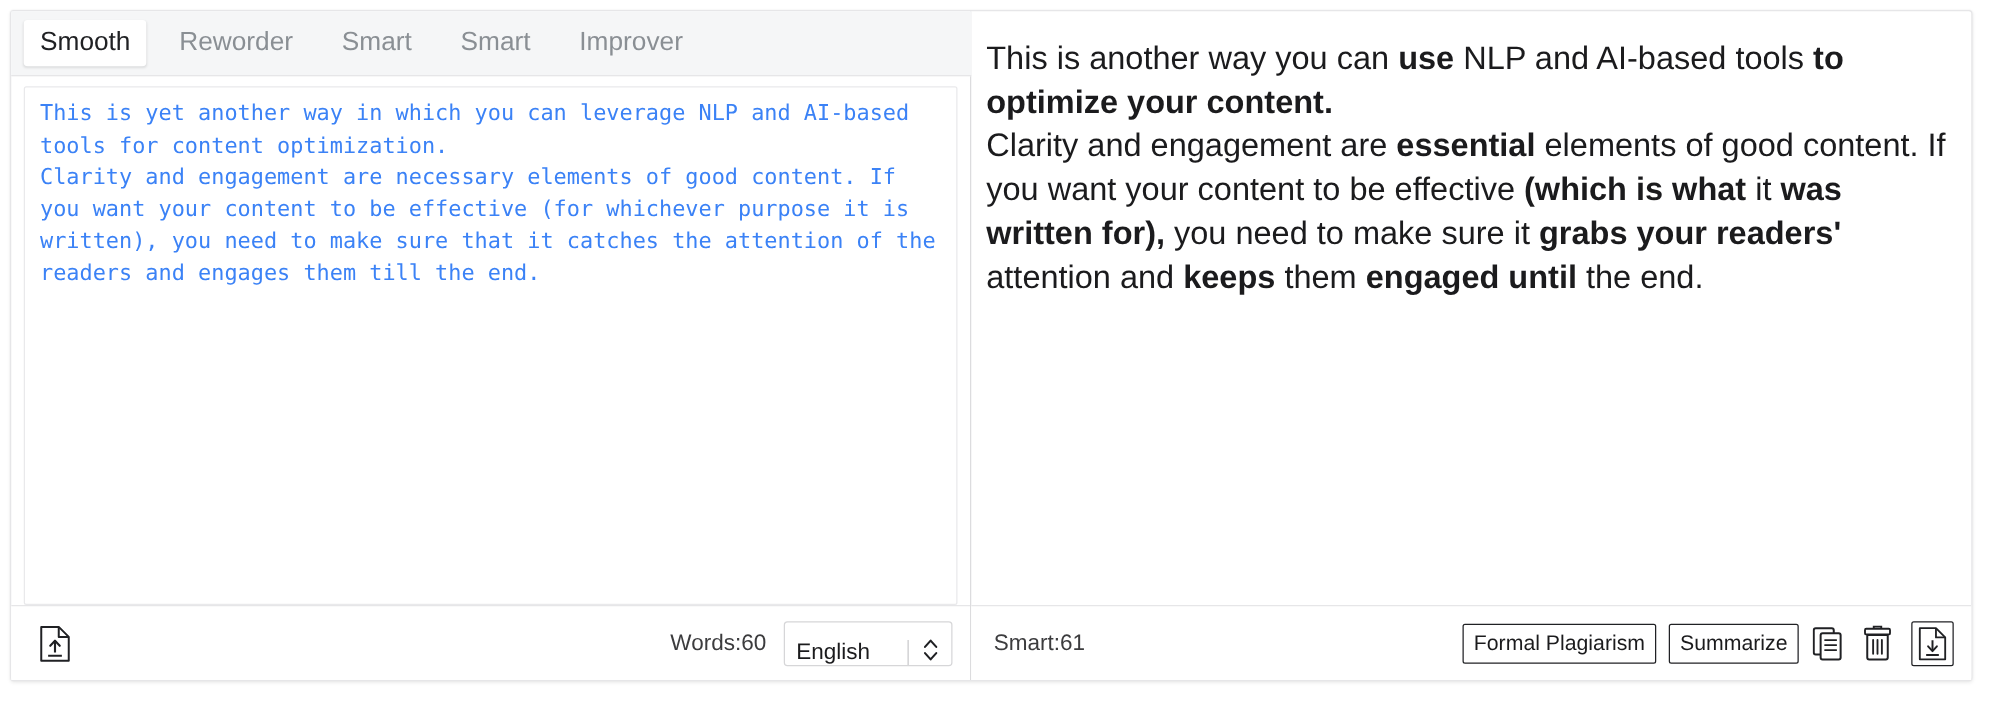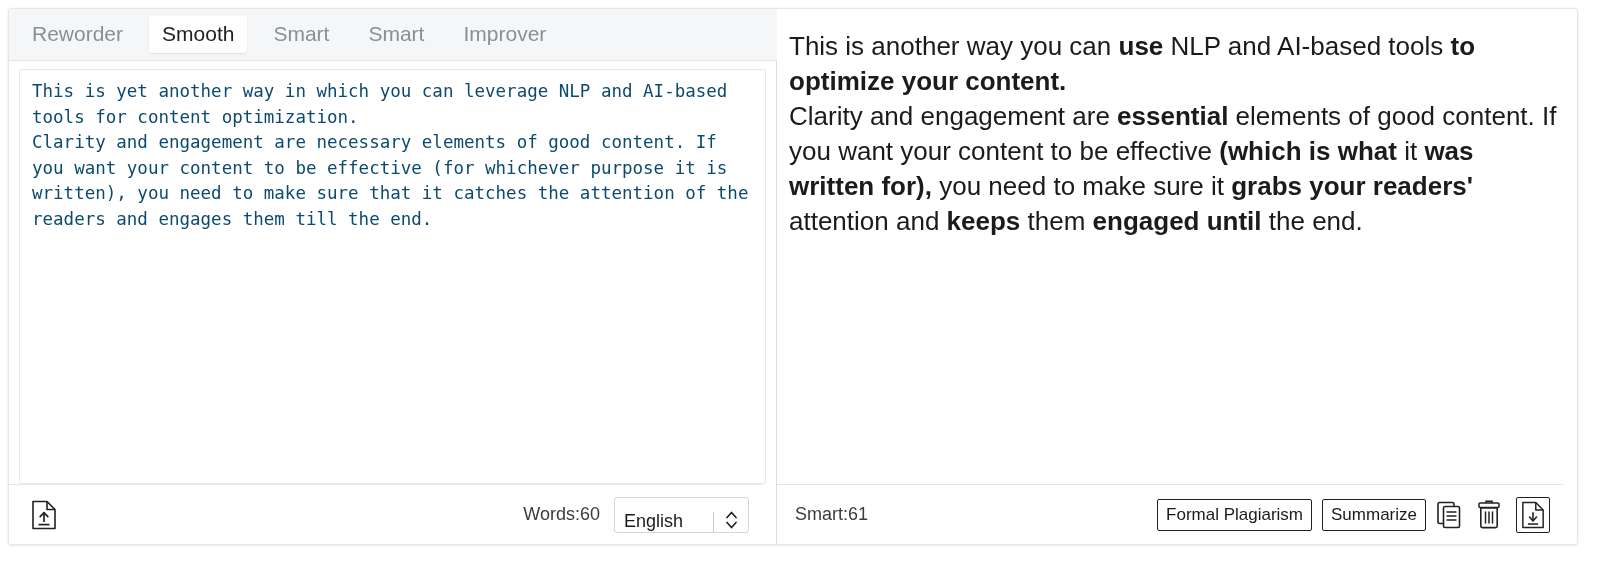--- a/index.html
+++ b/index.html
@@ -109,21 +109,21 @@
     border-radius: 2px;
     box-sizing: border-box;
     padding: 9px 12px;
     background: #ffffff;
     overflow: hidden;
   }
   .src-text {
     font-family: "DejaVu Sans Mono", "Liberation Mono", monospace;
     font-size: 17.5px;
     line-height: 25.5px;
-    color: #0c4a6e;
+    color: #3b82f6;
     white-space: pre-wrap;
     margin: 0;
     letter-spacing: 0px;
   }
 
   
   .right-content {
     position: absolute;
     left: 0;
     top: 0;
@@ -138,21 +138,21 @@
     line-height: 35px;
     color: #1b1b1d;
     margin: 0;
   }
   .out-text b { font-weight: 700; }
 
   
   .footer {
     position: absolute;
     left: 0;
-    right: 13px;
+    right: 0;
     bottom: 0;
     height: 60px;
     border-top: 1px solid #e6e6e8;
     display: flex;
     align-items: center;
     box-sizing: border-box;
     background: #ffffff;
   }
   .footer-left  { padding: 0 14px 0 18px; }
   .footer-right { padding: 0 14px 0 18px; }
@@ -250,25 +250,25 @@
 <body>
 
 <div id="app">
   <div class="card">
 
     <div class="split">
 
       <div class="pane-left">
 
         <div class="tabbar">
+          <div class="tab active">
+            <span>Smooth</span>
+          </div>
           <div class="tab">
             <span>Reworder</span>
-          </div>
-          <div class="tab active">
-            <span>Smooth</span>
           </div>
           <div class="tab">
             <span>Smart</span>
           </div>
           <div class="tab">
             <span>Smart</span>
           </div>
           <div class="tab">
             <span>Improver</span>
           </div>

